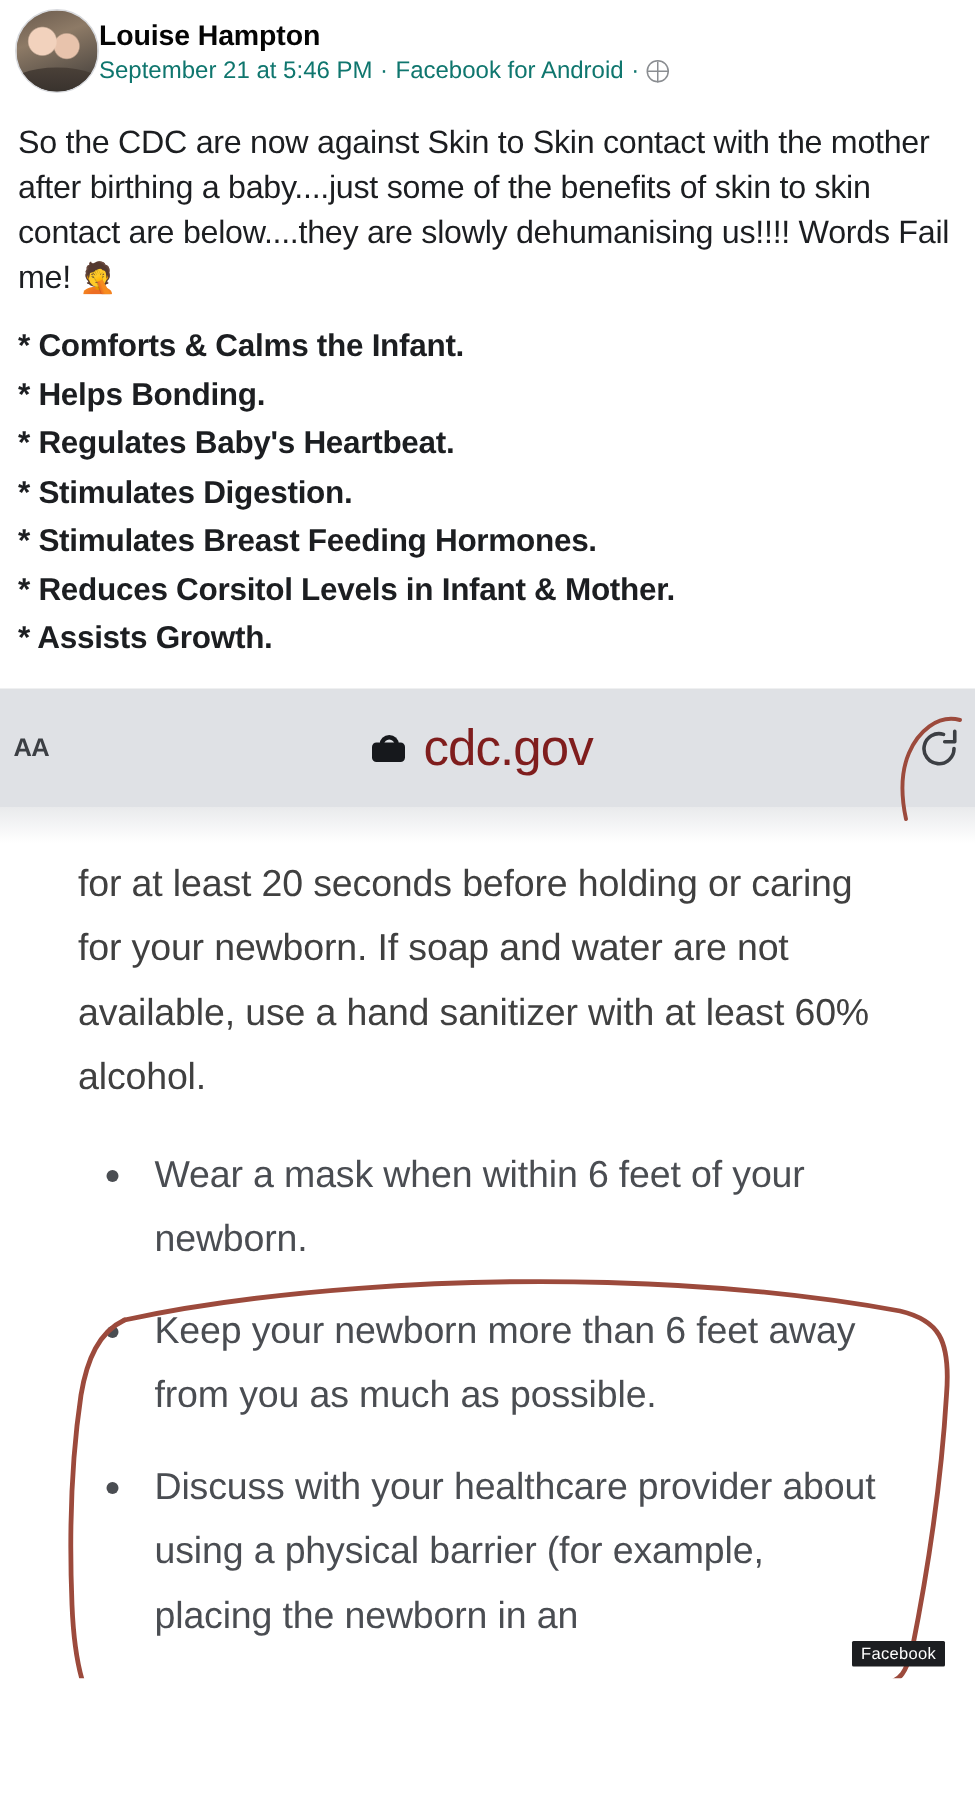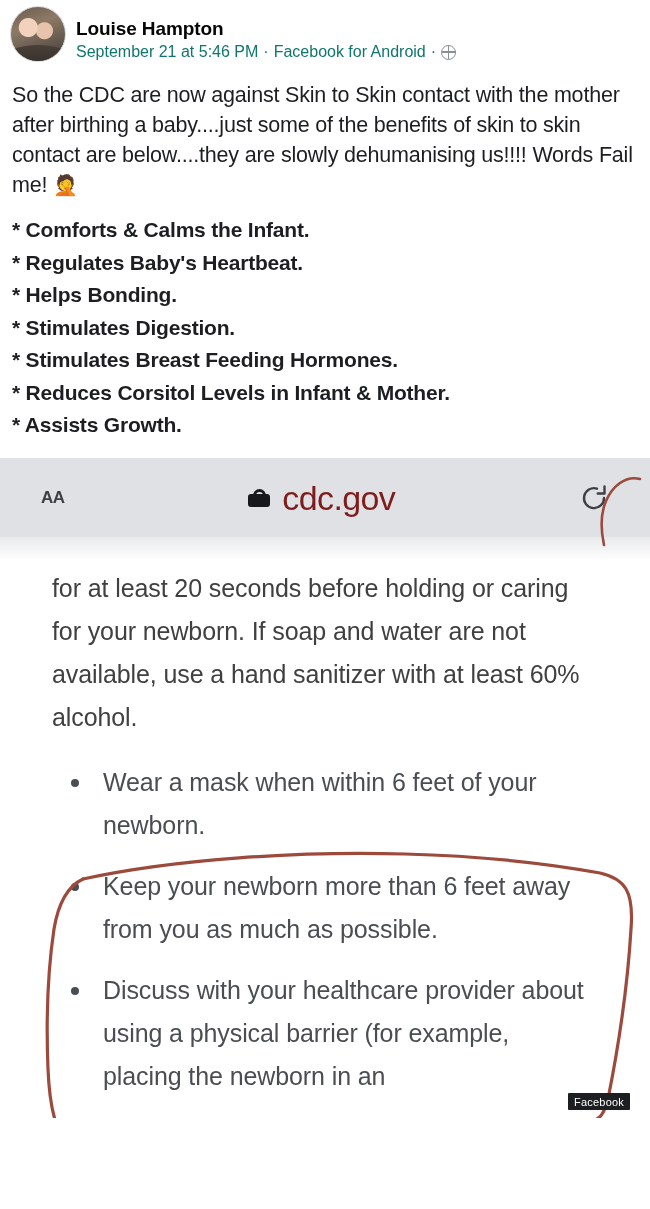--- a/index.html
+++ b/index.html
@@ -12,23 +12,22 @@
     height: 1209px;
     position: relative;
     overflow: hidden;
     font-family: "Liberation Sans", sans-serif;
     color: #1c1e21;
   }
 
   
   .post-header {
     display: flex;
-    align-items: flex-end;
+    align-items: center;
     padding: 6px 10px 4px 10px;
-    gap: 10px;
   }
   .avatar {
     width: 56px;
     height: 56px;
     border-radius: 50%;
     flex: 0 0 56px;
     background:
       radial-gradient(circle at 32% 38%, #f2d2bd 0 9px, transparent 10px),
       radial-gradient(circle at 62% 44%, #e8c3ac 0 8px, transparent 9px),
       linear-gradient(160deg, #6a5a4d 0%, #8d7a66 35%, #3d3a38 100%);
@@ -132,21 +131,21 @@
     border-top: 1px solid #dfe1e4;
     background: #ffffff;
     overflow: hidden;
     height: 659px;
   }
   .browser-bar {
     background: #dfe1e5;
     height: 78px;
     display: flex;
     align-items: center;
-    padding: 0 41px;
+    padding: 0 9px;
     position: relative;
   }
   .aa-icon {
     color: #3c3f44;
     font-weight: bold;
     letter-spacing: -0.5px;
     font-size: 17px;
     flex: 0 0 auto;
   }
   .url-wrap {
@@ -272,22 +271,22 @@
       <span class="globe-icon"></span>
     </div>
   </div>
 </div>
 
 <div class="post-body">
   <p class="post-paragraph"><span>So the CDC are now against Skin to Skin contact with the mother after birthing a baby....just some of the benefits of skin to skin contact are below....they are slowly dehumanising us!!!! Words Fail me!</span> <span class="emoji">🤦</span></p>
 
   <ul class="benefit-list">
     <li>* Comforts &amp; Calms the Infant.</li>
+    <li>* Helps Bonding.</li>
     <li>* Regulates Baby's Heartbeat.</li>
-    <li>* Helps Bonding.</li>
     <li>* Stimulates Digestion.</li>
     <li>* Stimulates Breast Feeding Hormones.</li>
     <li>* Reduces Corsitol Levels in Infant &amp; Mother.</li>
     <li>* Assists Growth.</li>
   </ul>
 </div>
 
 <div class="screenshot">
 
   <div class="browser-bar">

